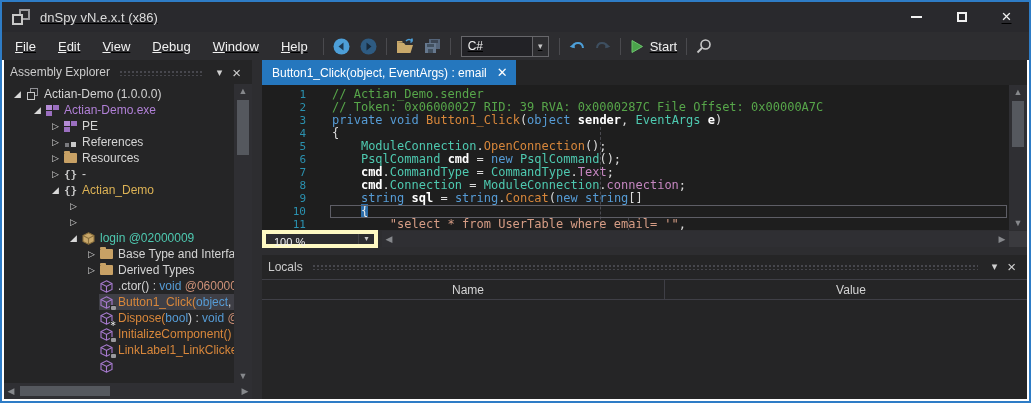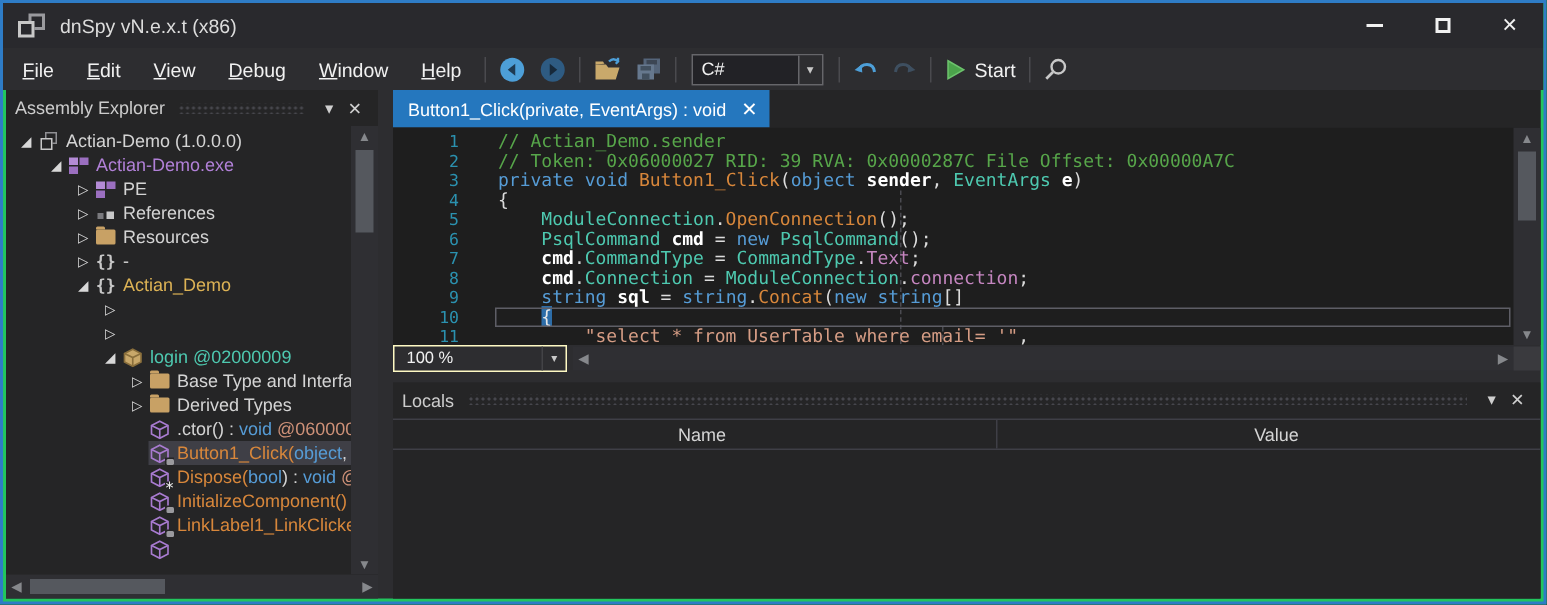--- a/index.html
+++ b/index.html
@@ -1,18 +1,18 @@
 <!DOCTYPE html>
 <html><head>
 <meta charset="utf-8">
 <style>
   * { margin:0; padding:0; box-sizing:border-box; }
   body { background:#111; font-family:"Liberation Sans", sans-serif; }
-  .frame { position:relative; width:1031px; height:403px; background:#22c55e;
-           border:2px solid #2E7CC6; overflow:hidden; }
+  .frame { position:relative; width:1031px; height:403px; background:#ffffff;
+           border:2px solid #2E7CC6; overflow:hidden;text-decoration:underline; }
 
   
   .titlebar { height:30px; display:flex; align-items:center; background:#29292D; }
   .appicon { width:18px; height:16px; position:relative; margin:0 10px 0 10px; }
   .appicon .sq1 { position:absolute; left:0; bottom:0; width:11px; height:11px; border:2px solid #C8C8C8; background:#29292D; }
   .appicon .sq2 { position:absolute; right:0; top:0; width:11px; height:11px; border:2px solid #9A9A9E; }
   .wtitle { color:#DCDCDC; font-size:13px; }
   .winbtns { margin-left:auto; display:flex; height:100%; }
   .winbtn { width:45px; height:100%; display:flex; align-items:center; justify-content:center; color:#F1F1F1; font-size:15px; }
   .minglyph { width:11px; height:2px; background:#F1F1F1; }
@@ -99,21 +99,21 @@
         white-space:pre; padding-left:14px; }
   .cline.caret::after { content:""; position:absolute; left:68px; right:2px; top:0; bottom:0;
         border:1px solid #5E5E66; pointer-events:none; }
   .c-cm{color:#57A64A} .c-kw{color:#569CD6} .c-ty{color:#4EC9B0} .c-me{color:#D8873B}
   .c-st{color:#D69D85} .c-fd{color:#C586C0} .c-pn{color:#DCDCDC}
   .c-pb{color:#FFFFFF; font-weight:bold} .c-br{background:#2D6DA8; color:#E8E8E8}
   .iguide { position:absolute; width:0; border-left:1px dashed #4A4A50; pointer-events:none; }
 
   
   .edbottom { height:18px; display:flex; background:#2D2D30; flex:none; align-items:center; }
-  .zoombox { display:flex; height:18px; border:1px solid #fef9c3; width:116px; flex:none; }
+  .zoombox { display:flex; height:18px; border:4px solid #fef9c3; width:116px; flex:none; }
   .zoombox .zv { flex:1; color:#F1F1F1; font-size:11px; padding:2px 0 0 8px; }
   .zoombox .za { width:16px; border-left:1px solid #434346; color:#C8C8C8; font-size:8px;
                  display:flex; align-items:center; justify-content:center; }
   .edbottom .hsb { flex:1; margin-left:4px; }
   .sbcorner { width:18px; height:16px; background:#3A3A3E; flex:none; }
 
   
   .gaph { height:7px; background:#2D2D30; flex:none; }
   .locals { flex:1; display:flex; flex-direction:column; background:#252526; overflow:hidden; }
   .lcolhead { height:21px; display:flex; border-top:1px solid #3F3F46; border-bottom:1px solid #3F3F46; flex:none; }
@@ -435,21 +435,21 @@
           </div>
         <div class="arr">▶</div>
       </div>
     </div>
 
     <div class="gapv"></div>
 
     <div class="rightpanel">
       <div class="tabbar">
         <div class="tab">
-          <span>Button1_Click(private, EventArgs) : void</span>
+          <span>Button1_Click(object, EventArgs) : email</span>
           <span class="tx">✕</span>
         </div>
       </div>
 
       <div class="editorzone">
         <div class="codearea" id="code">
           <div class="iguide" style="left:338px; top:42px; height:162px;"></div>
           <div class="iguide" style="left:366px; top:133px; height:65px;"></div>
         <div class="cline">
               <span class="ln">1</span>

